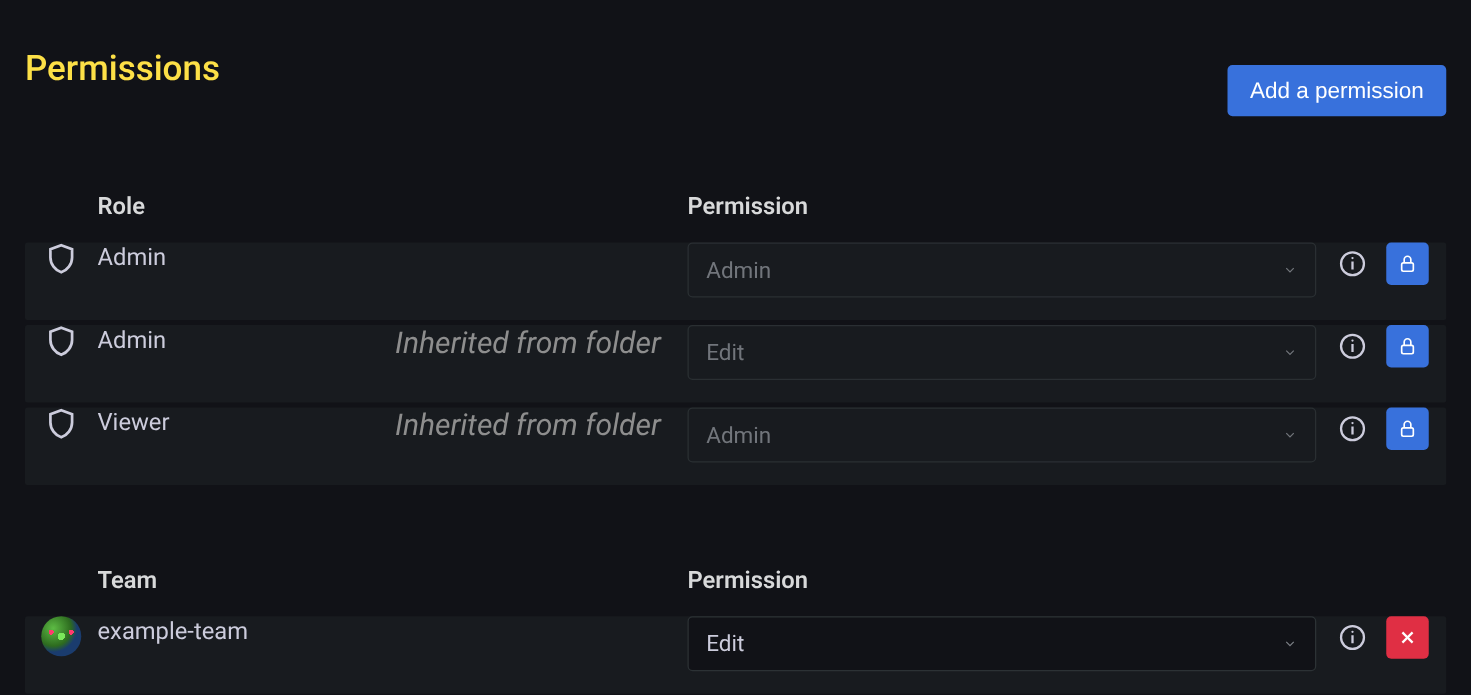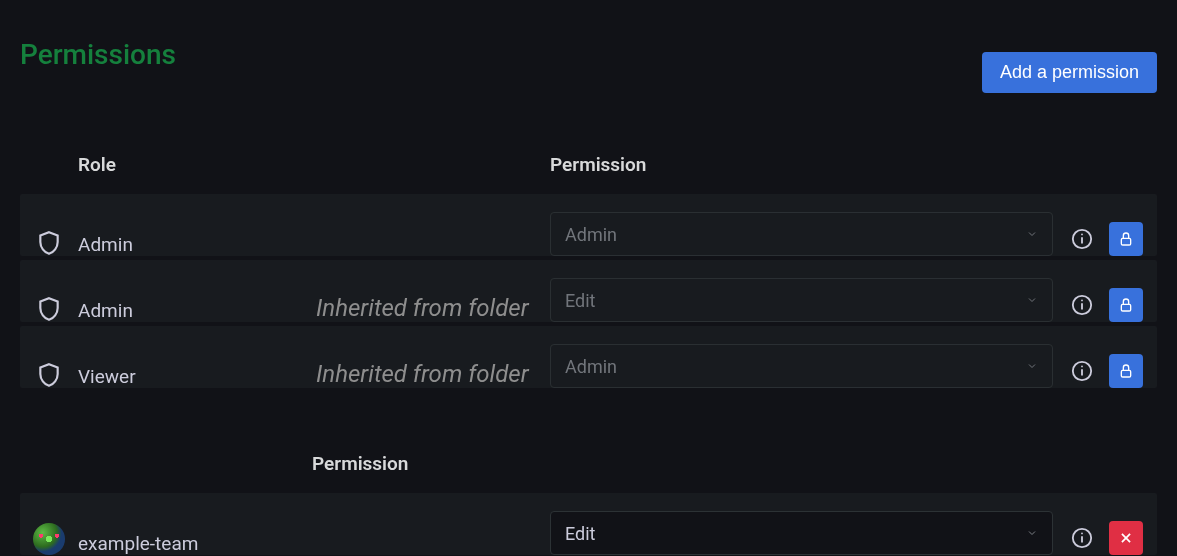--- a/index.html
+++ b/index.html
@@ -14,21 +14,21 @@
   .container { padding: 16px 20px; }
   .header {
     display: flex;
     justify-content: space-between;
     align-items: center;
     margin-bottom: 60px;
   }
   .title {
     font-size: 28px;
     font-weight: 500;
-    color: #15803d;
+    color: #fde047;
   }
   .btn-primary {
     background: #3871dc;
     color: #fff;
     border: none;
     border-radius: 4px;
     padding: 10px 18px;
     font-size: 18px;
     font-weight: 500;
     cursor: pointer;
@@ -41,21 +41,21 @@
     font-size: 19px;
     font-weight: 600;
     color: #d8d9da;
   }
   .col-icon { width: 58px; flex-shrink: 0; display:flex; justify-content:center; }
   .col-name { width: 238px; flex-shrink: 0; }
   .col-inherit { width: 234px; flex-shrink: 0; font-style: italic; color: #8e8e8e; font-size: 24px; }
   .col-perm-head { flex: 1; }
   .row {
     display: flex;
-    align-items: flex-end;
+    align-items: flex-start;
     background: #181b1f;
     margin-bottom: 4px;
     height: 62px;
     padding: 0 0 0 0;
     border-radius: 2px;
   }
   .row .role-name, .row .team-name {
     font-size: 19px;
     color: #ccccdc;
   }
@@ -237,20 +237,21 @@
             <path d="M8 11 V7 a4 4 0 0 1 8 0 V11"></path>
           </svg>
       </button>
     </div>
   </div>
 
   <div class="section-gap"></div>
 
   <div class="section-header">
     <div class="col-icon"></div>
+    <div class="col-name">Team</div>
     <div class="col-inherit"></div>
     <div class="col-perm-head">Permission</div>
   </div>
 
   <div class="row">
     <div class="col-icon">
       <div class="avatar"></div>
     </div>
     <div class="col-name team-name">example-team</div>
     <div class="col-inherit"></div>

